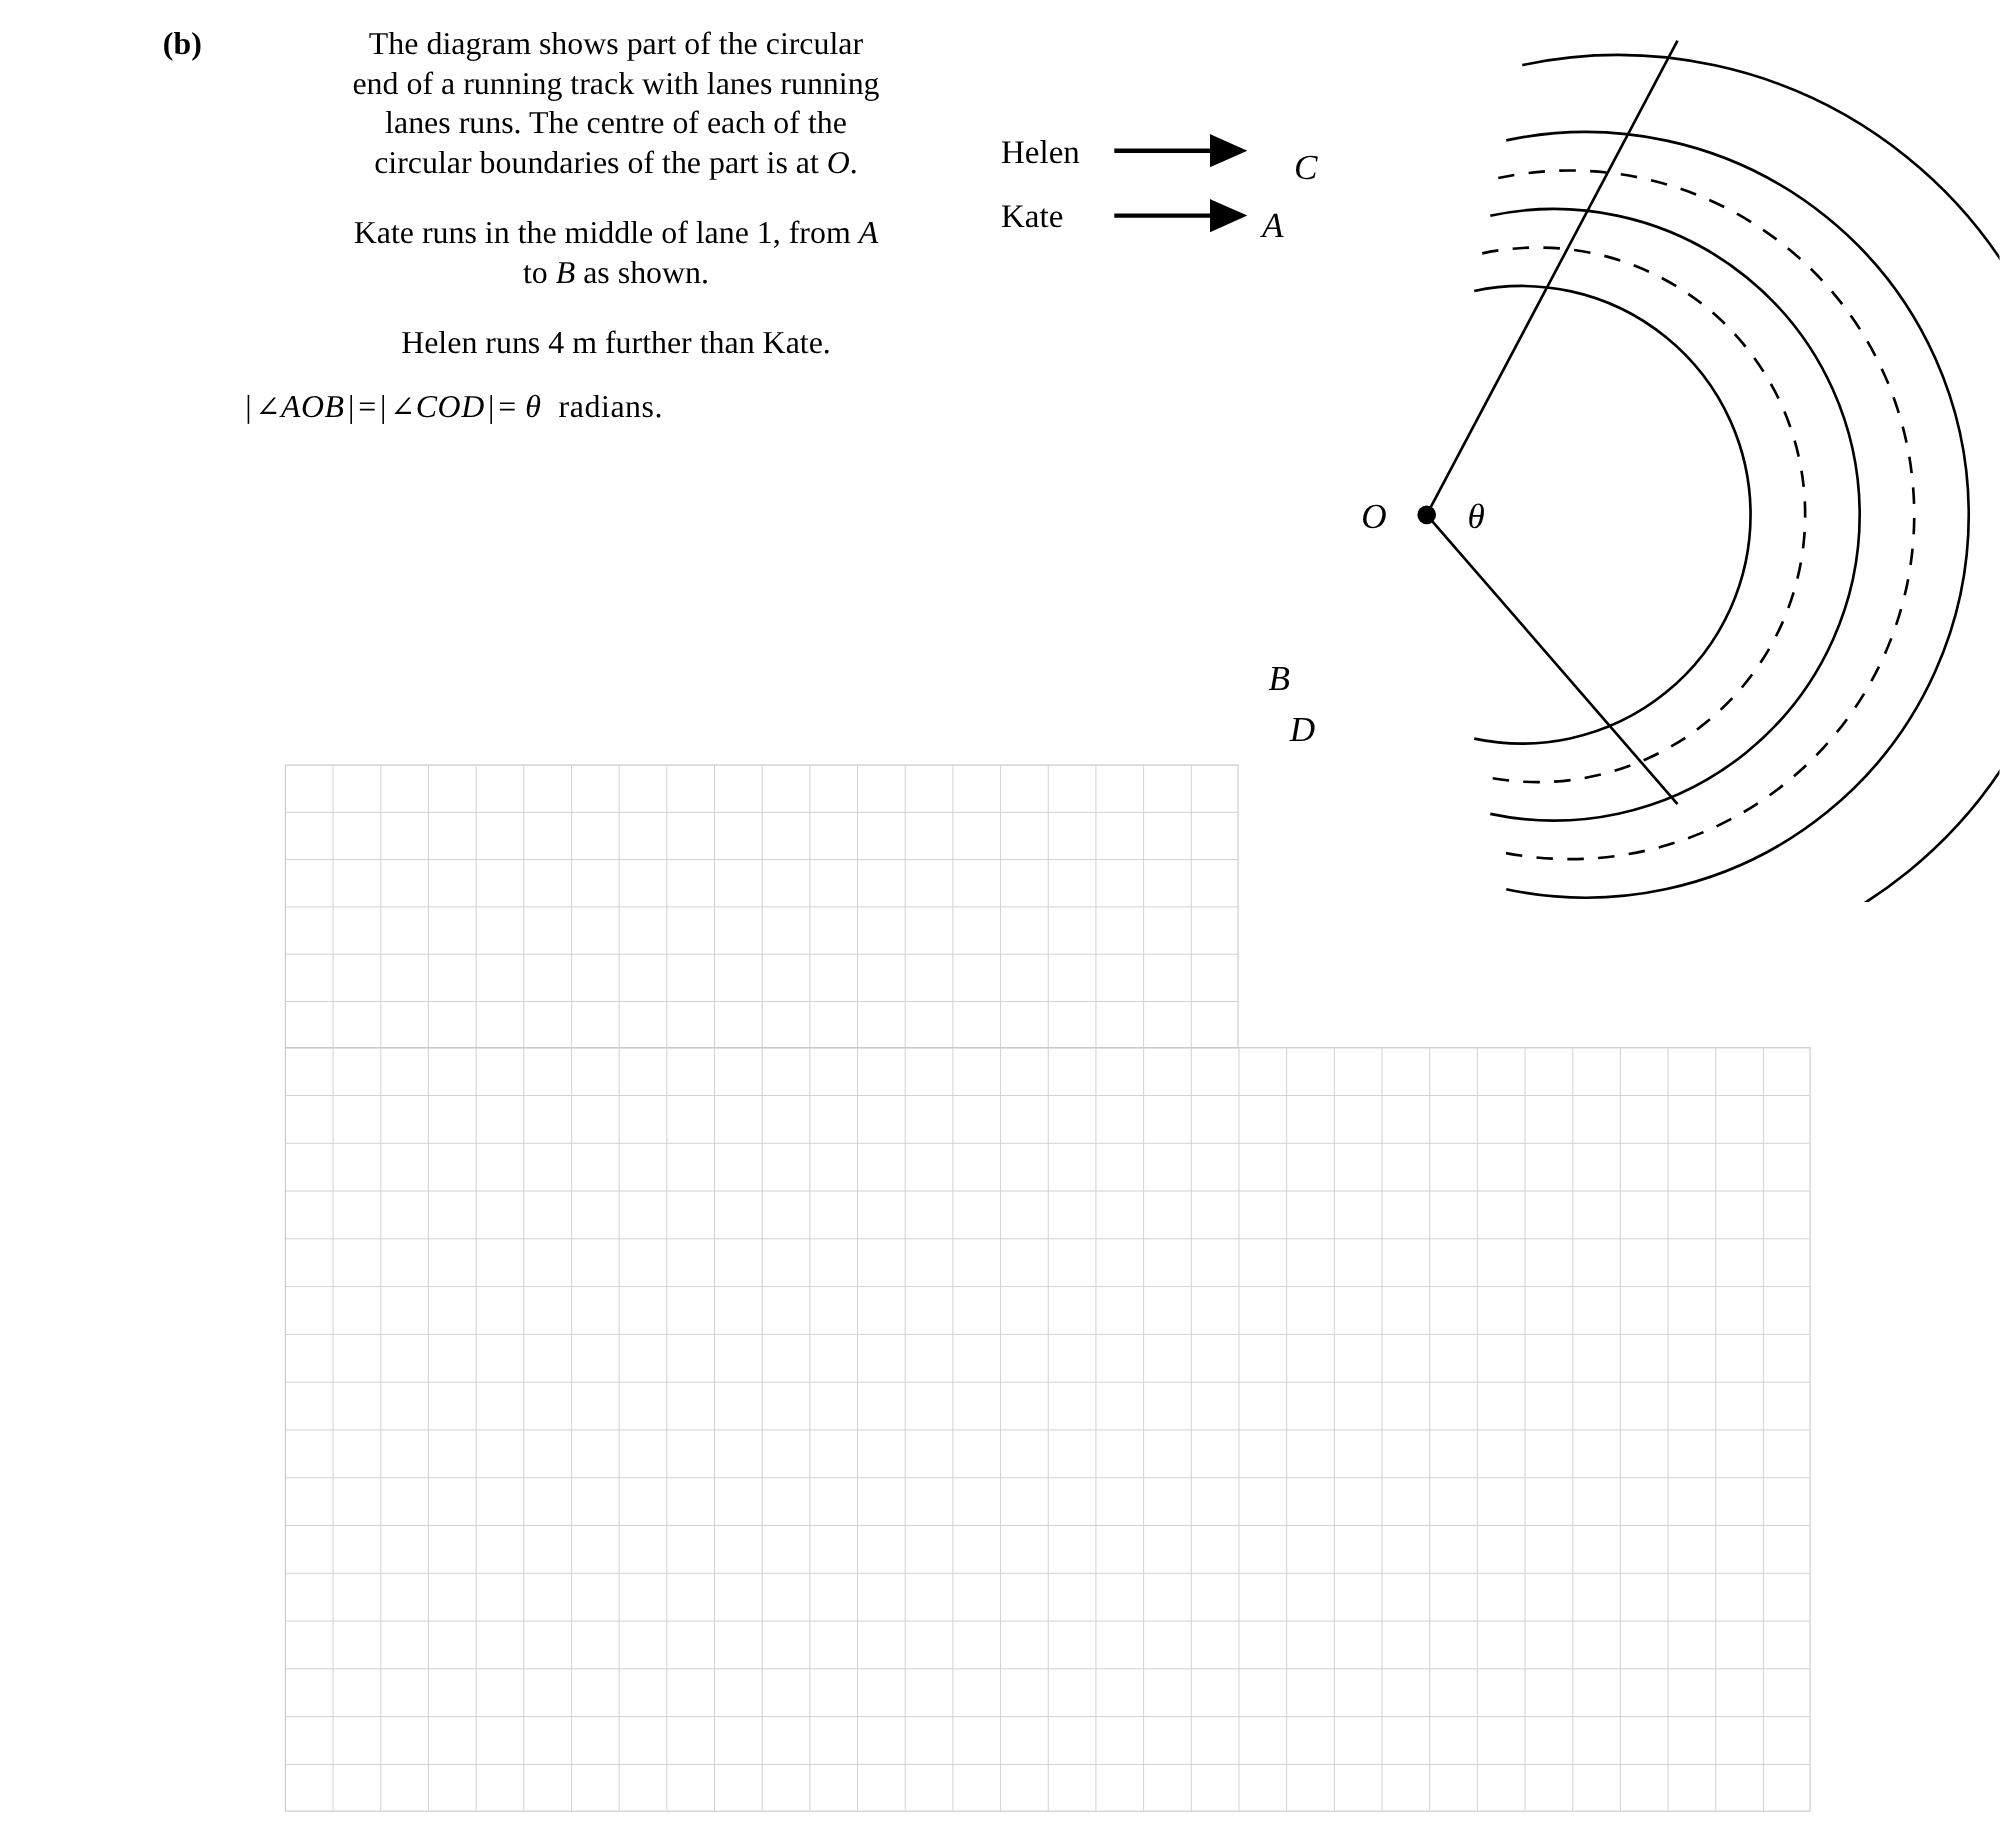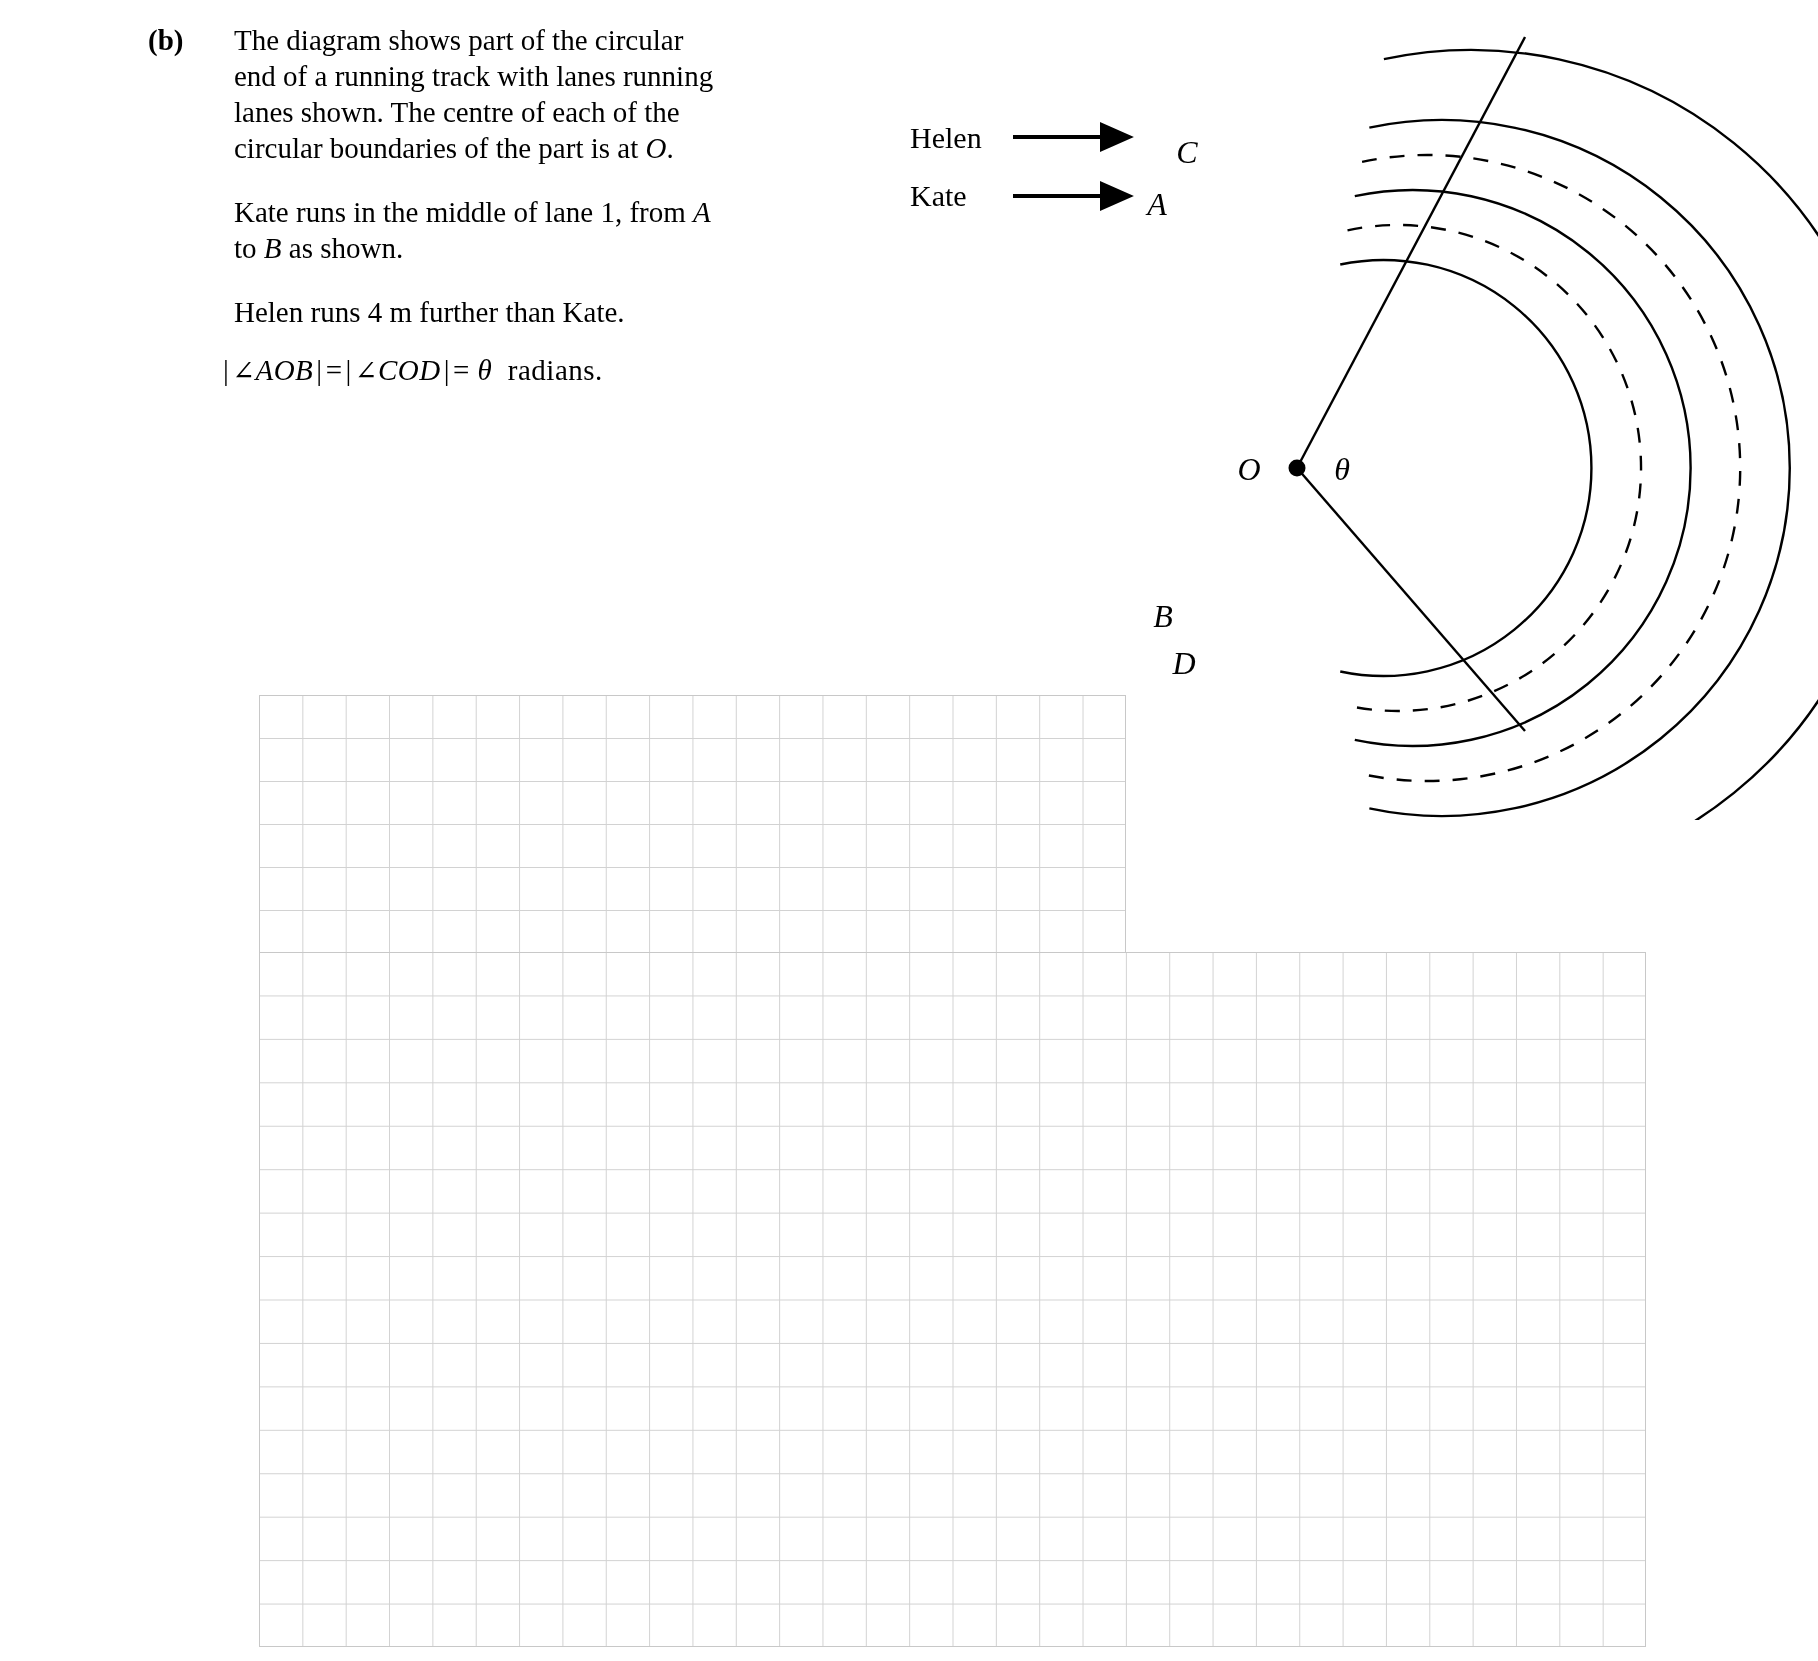--- a/index.html
+++ b/index.html
@@ -34,22 +34,22 @@
   }
   .text-col {
     position: absolute;
     left: 72px;
     top: 0;
     width: 680px;
   }
   .para {
     font-size: 29px;
     line-height: 36px;
-    margin: 0 0 28px 14px;
-    text-align: left;
+    margin: 0 0 28px 0;
+    text-align: center;
   }
   .para.tight { margin-bottom: 22px; }
   .para i, .mvar {
     font-style: italic;
   }
   .math-line {
     font-size: 29px;
     line-height: 36px;
     margin: 0 0 16px 0;
     font-style: italic;
@@ -128,21 +128,21 @@
 <body>
 
 <div id="page">
 
   <div id="question-block">
 
     <div class="part-label">(b)</div>
 
     <div class="text-col">
 
-      <p class="para"><span>The diagram shows part of the circular</span><br><span>end of a running track with lanes running</span><br><span>lanes shown.  The centre of each of the</span><br><span>circular boundaries of the part is at </span><span class="mvar">O</span><span>.</span></p>
+      <p class="para"><span>The diagram shows part of the circular</span><br><span>end of a running track with lanes running</span><br><span>lanes runs.  The centre of each of the</span><br><span>circular boundaries of the part is at </span><span class="mvar">O</span><span>.</span></p>
 
       <p class="para"><span>Kate runs in the middle of lane 1, from </span><span class="mvar">A</span><br><span>to </span><span class="mvar">B</span><span> as shown.</span></p>
 
 
       <p class="para tight">Helen runs 4 m further than Kate.</p>
 
       <p class="math-line"><span class="bar">|</span><span class="ang">∠</span><span>AOB</span><span class="bar">|</span><span class="up">=</span><span class="bar">|</span><span class="ang">∠</span><span>COD</span><span class="bar">|</span><span class="up">=</span> <span>θ</span>&nbsp; <span class="up">radians.</span></p>
 
 
     </div>

